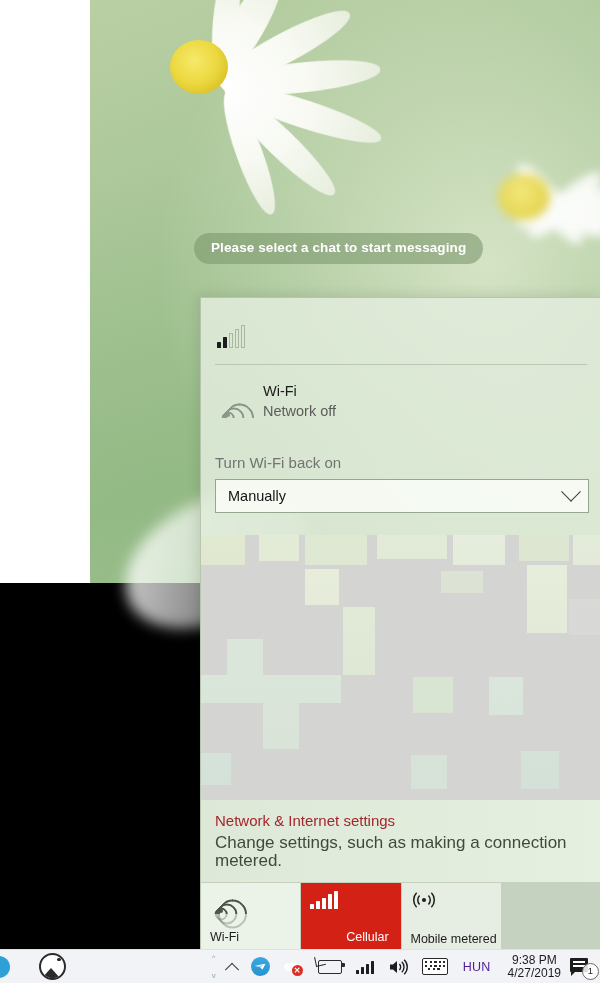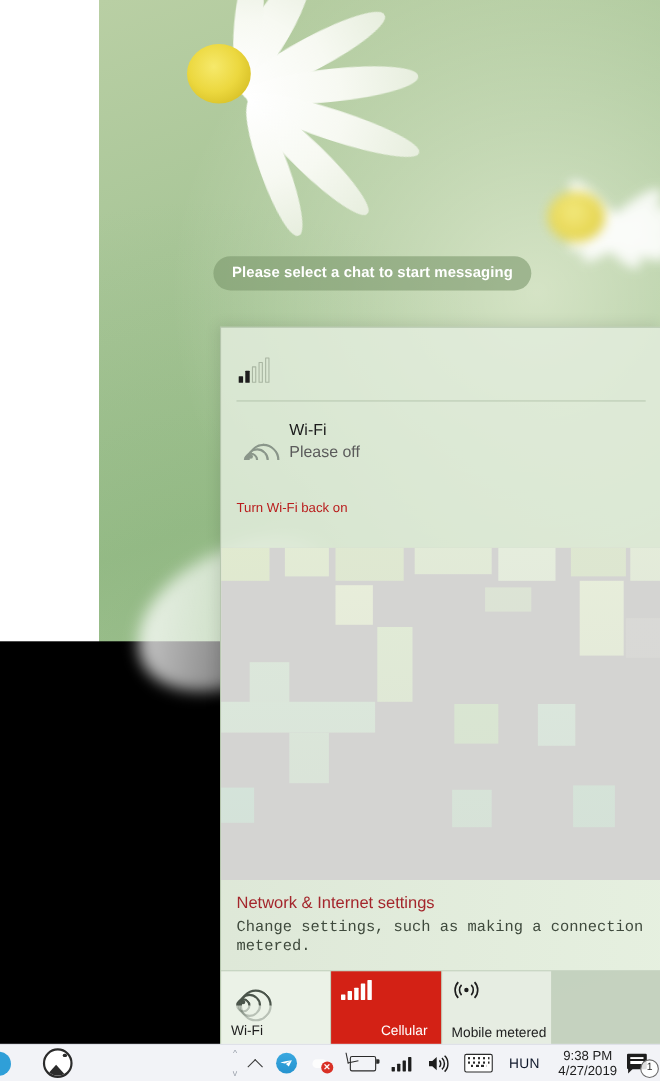--- a/index.html
+++ b/index.html
@@ -191,22 +191,22 @@
     left: 9px; bottom: 2px;
     width: 4px; height: 4px;
     border-radius: 50%;
     background: #8a968a;
     border: none;
     transform: none;
   }
 
   
   .turnback-label {
-    font-size: 12px;
-    color: #b91c1c;
+    font-size: 15px;
+    color: #737373;
     padding: 18px 0 8px 14px;
   }
   .combo {
     margin: 0 12px 0 14px;
     height: 34px;
     background: rgba(247,251,244,0.92);
     border: 1px solid #93a88c;
     display: flex;
     align-items: center;
     justify-content: space-between;
@@ -241,25 +241,24 @@
     padding: 10px 14px 12px 14px;
     z-index: 3;
     background: linear-gradient(90deg, rgba(222,232,216,0.95), rgba(230,240,224,0.95));
   }
   .settings-link {
     font-size: 15px;
     color: #a4262c;
     line-height: 22px;
   }
   .settings-sub {
-    font-size: 14px;
+    font-size: 17px;
     color: #3f4a3d;
     line-height: 18px;
     padding-top: 2px;
-    font-family: Liberation Mono, monospace;
   }
 
   
   .tiles {
     display: grid;
     grid-template-columns: repeat(4, 1fr);
     gap: 1px;
     background: rgba(150,165,145,0.35);
     padding: 1px 0 0 0;
     z-index: 3;
@@ -457,21 +456,21 @@
     position: absolute;
     left: 2px; right: 2px;
     height: 2px;
     background: repeating-linear-gradient(90deg,#2a2a2a 0 2.4px, transparent 2.4px 4.6px);
   }
   .kbd .r1 { top: 2px; }
   .kbd .r2 { top: 5.6px; }
   .kbd .r3 { top: 9.2px; left: 5px; right: 5px; }
   .lang {
     font-size: 12.5px;
-    color: #0f172a;
+    color: #4c1d95;
     padding: 0 8px;
     letter-spacing: 0.3px;
   }
   .clock {
     text-align: center;
     padding: 0 9px;
     color: #1d1d1d;
     line-height: 13px;
   }
   .clock .t { font-size: 12px; }
@@ -567,25 +566,29 @@
         <div class="conn-icon">
           <div class="wifi-ico">
             <span class="a1"></span>
               <span class="a2"></span>
               <span class="a3"></span>
             <span class="dot"></span>
           </div>
         </div>
         <div class="conn-text">
           <div class="conn-title">Wi-Fi</div>
-          <div class="conn-sub">Please off</div>
+          <div class="conn-sub">Network off</div>
         </div>
       </div>
 
       <div class="turnback-label">Turn Wi-Fi back on</div>
+      <div class="combo">
+        <span class="combo-val">Manually</span>
+        <span class="chev"></span>
+      </div>
     </div>
 
     <div id="mosaic">
       <div class="blk" style="left:0px;top:0px;width:44px;height:30px;background:#e4f0cf;"></div>
       <div class="blk" style="left:58px;top:0px;width:40px;height:26px;background:#e7f2d6;"></div>
       <div class="blk" style="left:104px;top:0px;width:62px;height:30px;background:#e2eed1;"></div>
       <div class="blk" style="left:176px;top:0px;width:70px;height:24px;background:#e6f1d9;"></div>
       <div class="blk" style="left:252px;top:0px;width:52px;height:30px;background:#eaf4e0;"></div>
       <div class="blk" style="left:318px;top:0px;width:50px;height:26px;background:#e0ecd0;"></div>
       <div class="blk" style="left:372px;top:0px;width:28px;height:30px;background:#e8f2dc;"></div>

